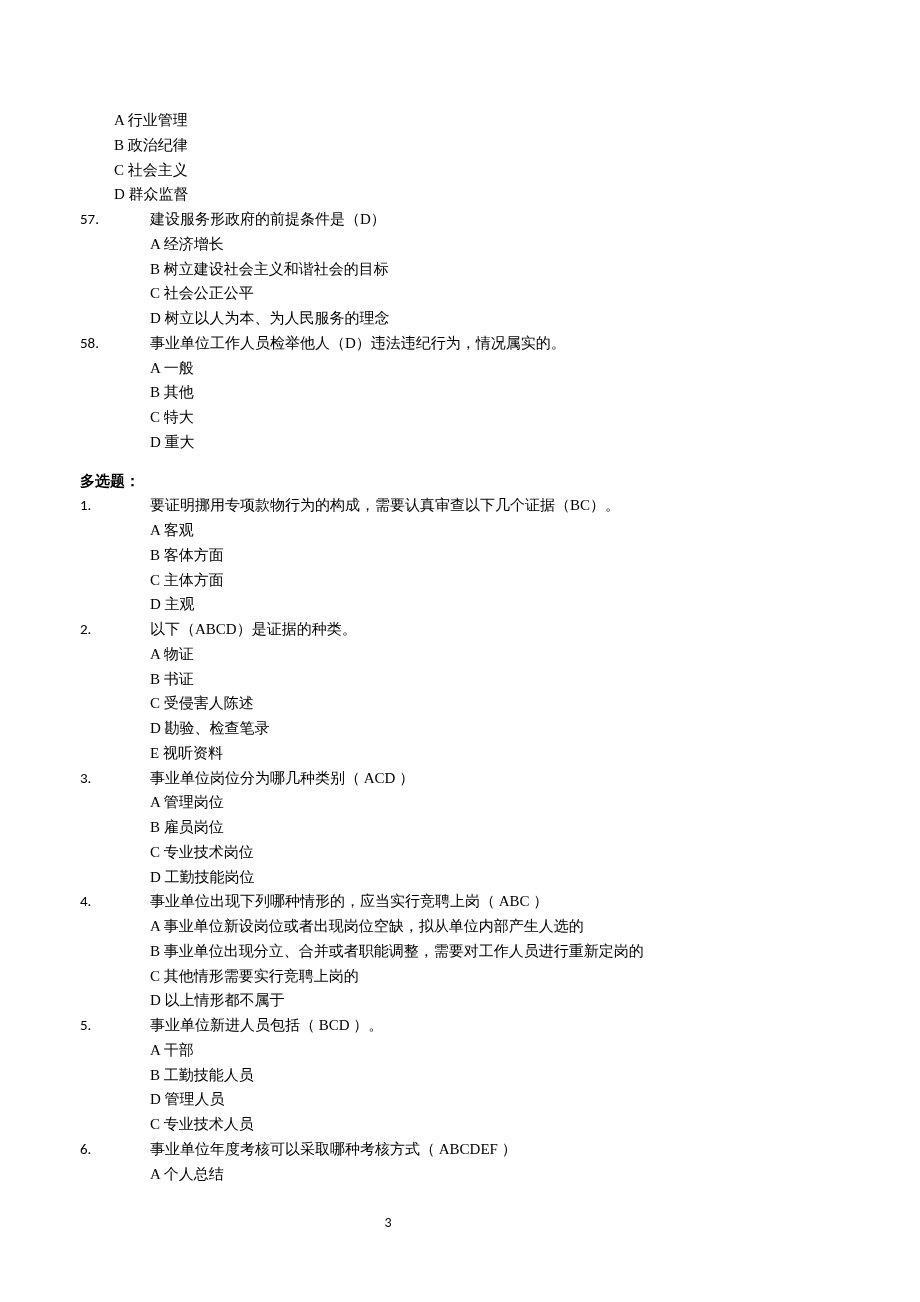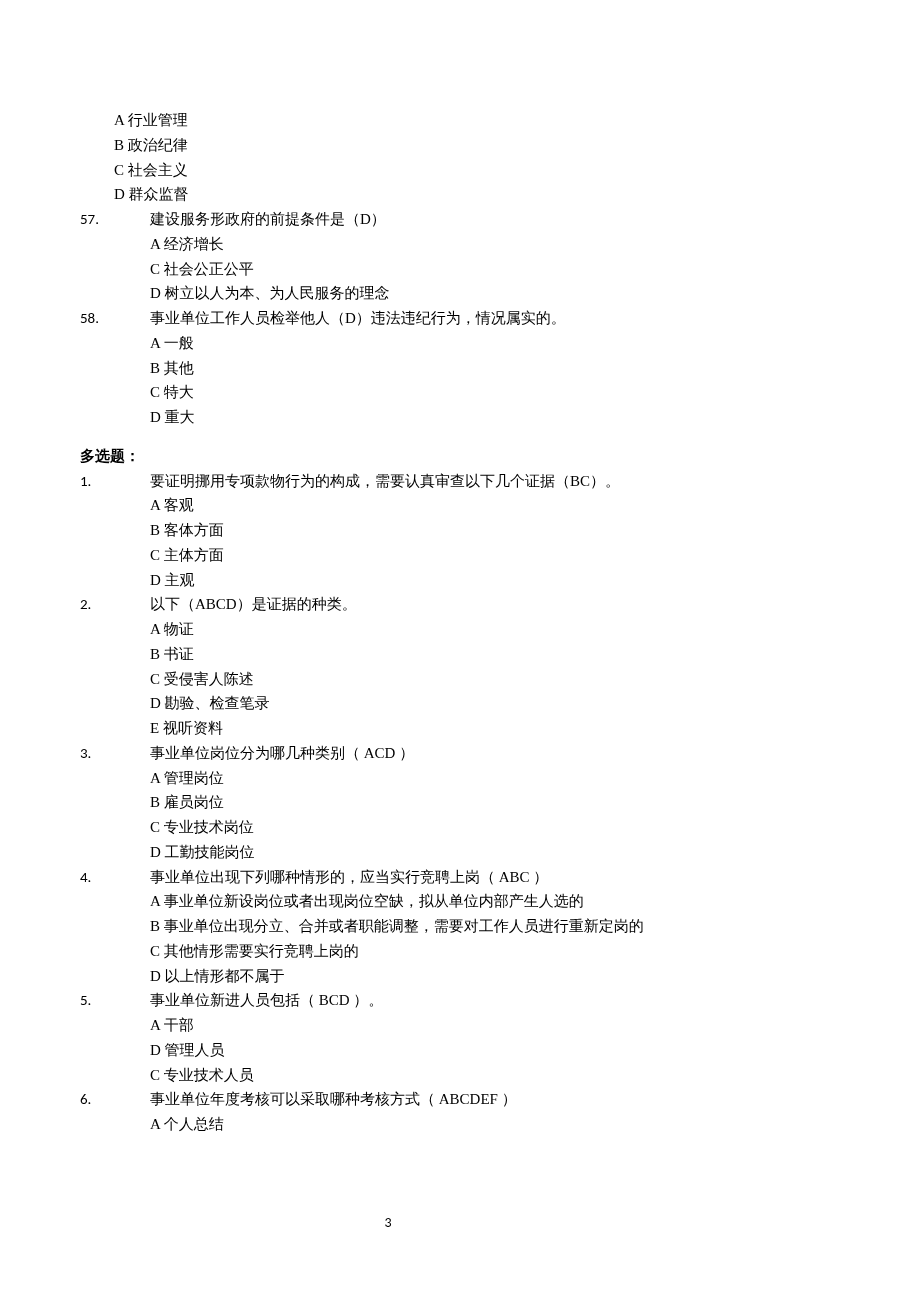--- a/index.html
+++ b/index.html
@@ -65,20 +65,21 @@
     <span class="option">B 政治纪律</span>
     <span class="option">C 社会主义</span>
     <span class="option">D 群众监督</span>
   </div>
 
   <div class="question-block">
     <div class="q-number">57.</div>
     <div class="q-body">
       <span>建设服务形政府的前提条件是（D）</span>
       <span class="option">A 经济增长</span>
+      <span class="option">B 树立建设社会主义和谐社会的目标</span>
       <span class="option">C 社会公正公平</span>
       <span class="option">D 树立以人为本、为人民服务的理念</span>
     </div>
   </div>
 
   <div class="question-block">
     <div class="q-number">58.</div>
     <div class="q-body">
       <span>事业单位工作人员检举他人（D）违法违纪行为，情况属实的。</span>
       <span class="option">A 一般</span>
@@ -133,20 +134,21 @@
       <span class="option">C 其他情形需要实行竞聘上岗的</span>
       <span class="option">D 以上情形都不属于</span>
     </div>
   </div>
 
   <div class="question-block">
     <div class="q-number">5.</div>
     <div class="q-body">
       <span>事业单位新进人员包括（ BCD ）。</span>
       <span class="option">A 干部</span>
+      <span class="option">B 工勤技能人员</span>
       <span class="option">D 管理人员</span>
       <span class="option">C 专业技术人员</span>
     </div>
   </div>
 
   <div class="question-block">
     <div class="q-number">6.</div>
     <div class="q-body">
       <span>事业单位年度考核可以采取哪种考核方式（ ABCDEF ）</span>
       <span class="option">A 个人总结</span>

